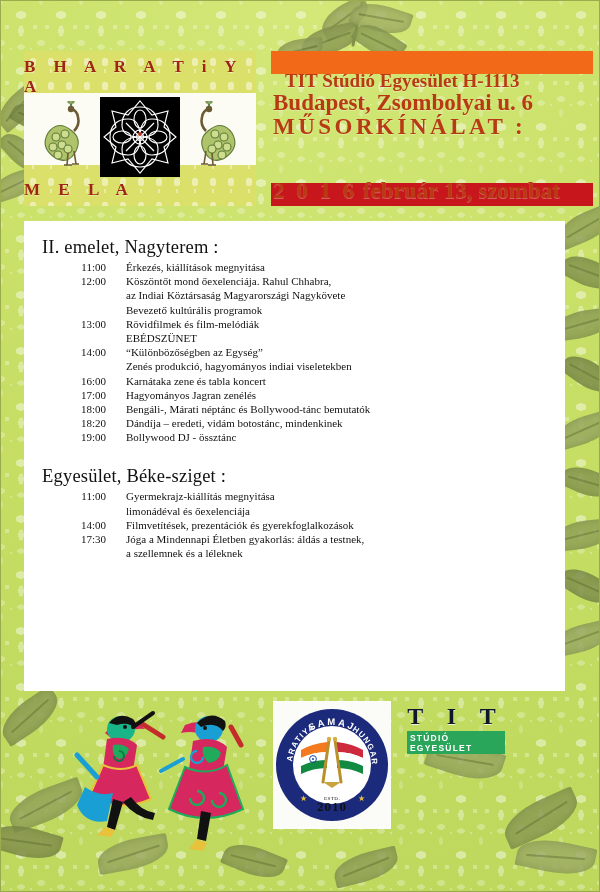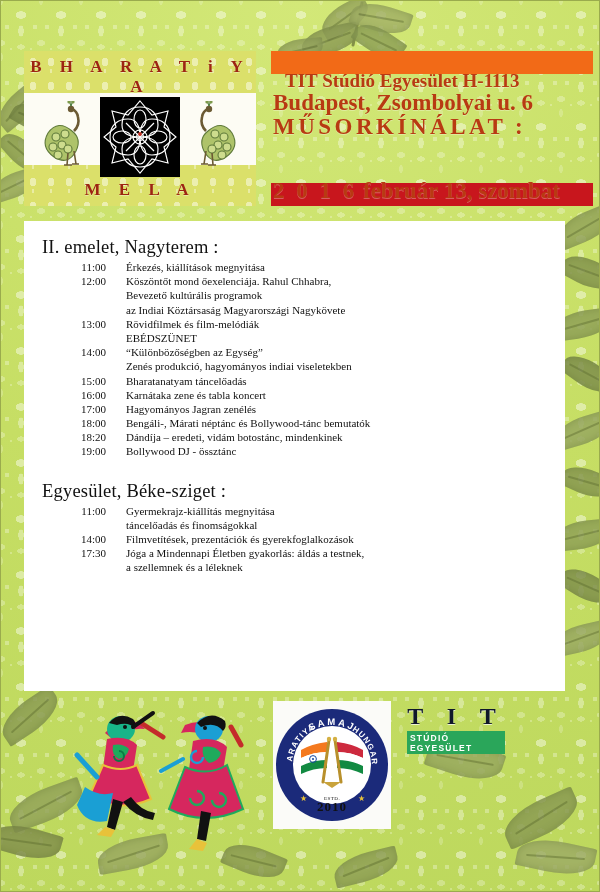--- a/index.html
+++ b/index.html
@@ -65,21 +65,21 @@
     overflow:hidden;
   }
   #mela-logo .pat{
     position:absolute;inset:0;opacity:.55;
     background-image:
       radial-gradient(ellipse 7px 9px at 9px 11px, rgba(255,255,255,.85) 0 45%, transparent 48%),
       radial-gradient(ellipse 3px 4px at 9px 20px, rgba(255,255,255,.7) 0 45%, transparent 48%);
     background-size:18px 24px;
   }
   .mela-word{
-    position:absolute;left:0;width:100%;text-align:center;
+    position:absolute;left:0;width:100%;
     color:#9d2512;font-weight:bold;letter-spacing:7px;
     font-size:17px;text-shadow:0 1px 0 rgba(255,255,255,.35);
     font-family:"Liberation Serif",serif;
   }
   #mela-top{top:6px;}
   #mela-bot{bottom:6px;}
   #mela-white{
     position:absolute;left:0;top:42px;width:100%;height:72px;
     background:#fdfcf4;
   }
@@ -286,47 +286,43 @@
       <li class="row">
           <span class="time">11:00</span>
           <span class="desc">Érkezés, kiállítások megnyitása</span>
         </li>
       <li class="row">
           <span class="time">12:00</span>
           <span class="desc">Köszöntőt mond őexelenciája. Rahul Chhabra,</span>
         </li>
       <li class="row cont">
           <span class="time"></span>
+          <span class="desc">az Indiai Köztársaság Magyarországi Nagykövete</span>
+        </li>
+      <li class="row cont">
+          <span class="time"></span>
           <span class="desc">Bevezető kultúrális programok</span>
-        </li>
-      <li class="row cont">
-          <span class="time"></span>
-          <span class="desc">az Indiai Köztársaság Magyarországi Nagykövete</span>
         </li>
       <li class="row">
           <span class="time">13:00</span>
           <span class="desc">Rövidfilmek és film-melódiák</span>
         </li>
       <li class="row cont">
           <span class="time"></span>
           <span class="desc">EBÉDSZÜNET</span>
         </li>
       <li class="row">
           <span class="time">14:00</span>
           <span class="desc">“Különbözőségben az Egység”</span>
         </li>
       <li class="row cont">
           <span class="time"></span>
           <span class="desc">Zenés produkció, hagyományos indiai viseletekben</span>
         </li>
       <li class="row">
-          <span class="time">15:00</span>
-          <span class="desc">Bharatanatyam táncelőadás</span>
-        </li>
-      <li class="row">
           <span class="time">16:00</span>
           <span class="desc">Karnátaka zene és tabla koncert</span>
         </li>
       <li class="row">
           <span class="time">17:00</span>
           <span class="desc">Hagyományos Jagran zenélés</span>
         </li>
       <li class="row">
           <span class="time">18:00</span>
           <span class="desc">Bengáli-, Márati néptánc és Bollywood-tánc bemutatók</span>
@@ -344,21 +340,21 @@
     <div class="gap"></div>
 
     <div class="section-title">Egyesület, Béke-sziget :</div>
     <ul class="rows">
       <li class="row">
           <span class="time">11:00</span>
           <span class="desc">Gyermekrajz-kiállítás megnyitása</span>
         </li>
       <li class="row cont">
           <span class="time"></span>
-          <span class="desc">táncelőadás és finomságokkal</span>
+          <span class="desc">limonádéval és őexelenciája</span>
         </li>
       <li class="row">
           <span class="time">14:00</span>
           <span class="desc">Filmvetítések, prezentációk és gyerekfoglalkozások</span>
         </li>
       <li class="row">
           <span class="time">17:30</span>
           <span class="desc">Jóga a Mindennapi Életben gyakorlás: áldás a testnek,</span>
         </li>
       <li class="row cont">

